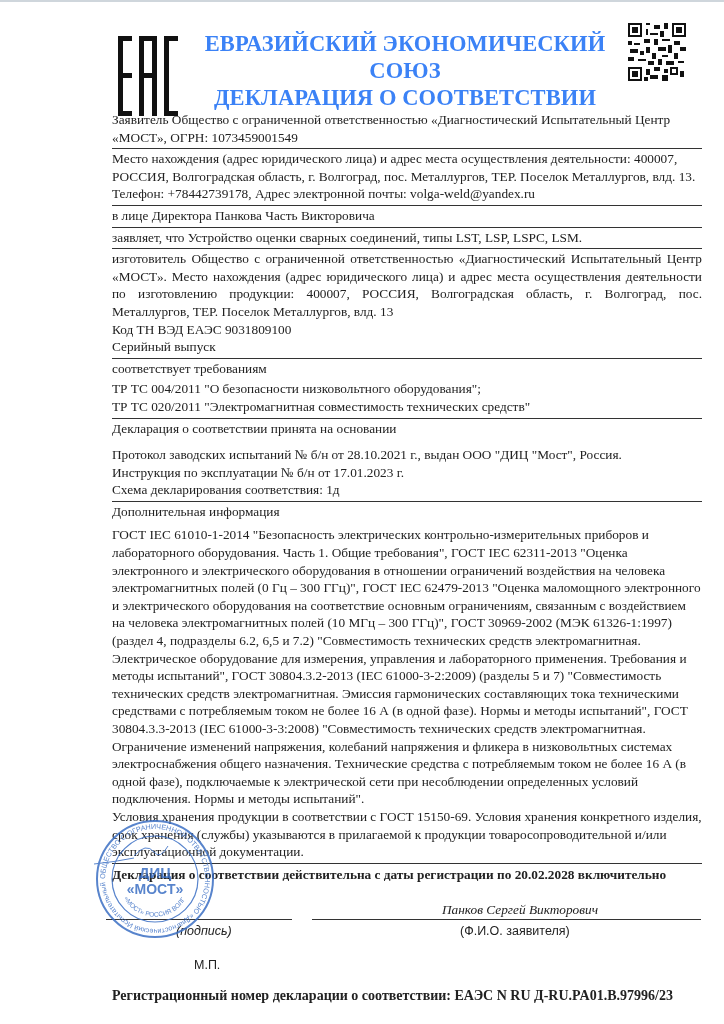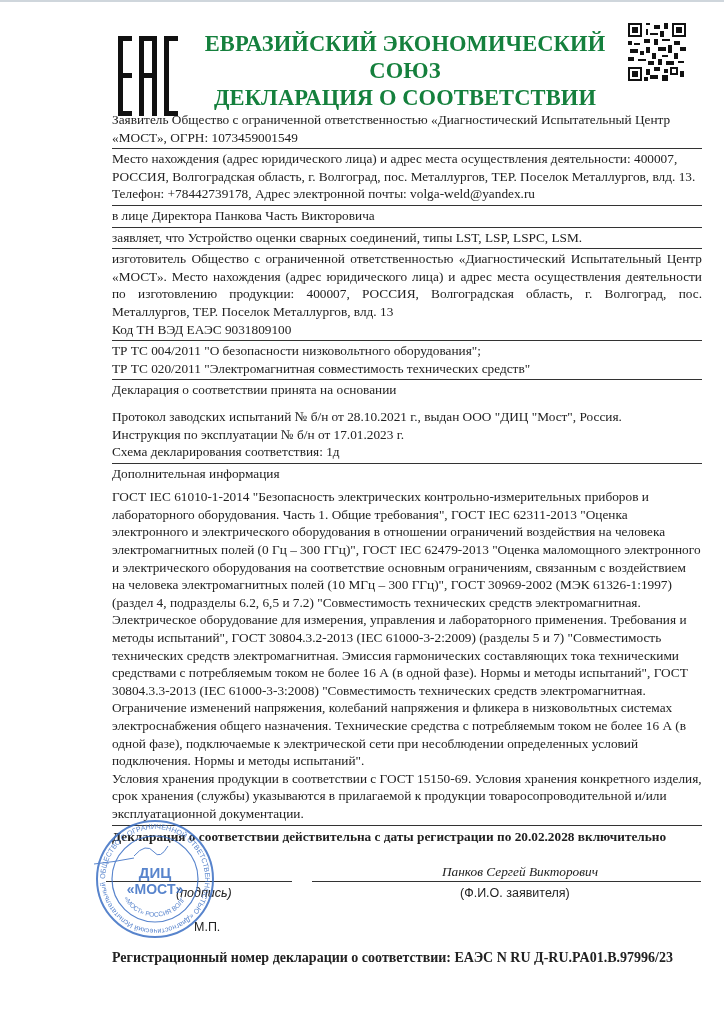--- a/index.html
+++ b/index.html
@@ -2,21 +2,21 @@
 <html><head>
 <meta charset="utf-8">
 <style>
   html, body { margin: 0; padding: 0; }
   body {
     width: 724px; height: 1024px; background: #ffffff; position: relative; overflow: hidden;
     font-family: "Liberation Serif", serif; color: #222;
   }
   .page-edge { position: absolute; left: 0; top: 0; width: 724px; height: 1024px; box-sizing: border-box; border-top: 2px solid #cfd6dc; }
   .eac-logo { position: absolute; left: 118px; top: 36px; width: 60px; height: 80px; }
-  .header-title { position: absolute; left: 190px; top: 30px; width: 430px; text-align: center; font-weight: bold; font-size: 22.5px; line-height: 27px; color: #15803d; letter-spacing: 0.1px; }
+  .header-title { position: absolute; left: 190px; top: 30px; width: 430px; text-align: center; font-weight: bold; font-size: 22.5px; line-height: 27px; color: #3b82f6; letter-spacing: 0.1px; }
   .qr { position: absolute; left: 628px; top: 20px; width: 58px; height: 64px; }
   .content { position: absolute; left: 112px; top: 110px; width: 590px; font-size: 13.3px; line-height: 17.6px; }
   .sec { border-bottom: 1.3px solid #333; padding: 1px 0 2px 0; }
   .sec.noline { border-bottom: none; }
   .b { font-weight: normal; }
   .just { text-align: justify; }
   .gap { height: 6px; }
   .para { margin: 0; }
   .valid { font-weight: bold; font-size: 13.3px; padding-top: 2px; }
   .sig-area { position: relative; height: 100px; }
@@ -119,22 +119,24 @@
     <span class="b">в лице</span><span> Директора Панкова Часть Викторовича</span>
   </div>
 
   <div class="sec">
     <span class="b">заявляет, что</span><span> Устройство оценки сварных соединений, типы LST, LSP, LSPC, LSM.</span>
   </div>
 
   <div class="sec">
     <div class="just"><span class="b">изготовитель</span><span> Общество с ограниченной ответственностью «Диагностический Испытательный Центр «МОСТ». Место нахождения (адрес юридического лица) и адрес места осуществления деятельности по изготовлению продукции: 400007, РОССИЯ, Волгоградская область, г. Волгоград, пос. Металлургов, ТЕР. Поселок Металлургов, влд. 13</span></div>
     <div>Код ТН ВЭД ЕАЭС 9031809100</div>
+    <div>Серийный выпуск</div>
   </div>
 
+  <div class="sec noline b">соответствует требованиям</div>
   <div class="sec">
     <div>ТР ТС 004/2011 "О безопасности низковольтного оборудования";</div>
     <div>ТР ТС 020/2011 "Электромагнитная совместимость технических средств"</div>
   </div>
 
   <div class="sec noline b">Декларация о соответствии принята на основании</div>
   <div class="gap"></div>
   <div class="sec">
     <div>Протокол заводских испытаний № б/н от 28.10.2021 г., выдан ООО "ДИЦ "Мост", Россия.</div>
     <div>Инструкция по эксплуатации № б/н от 17.01.2023 г.</div>

